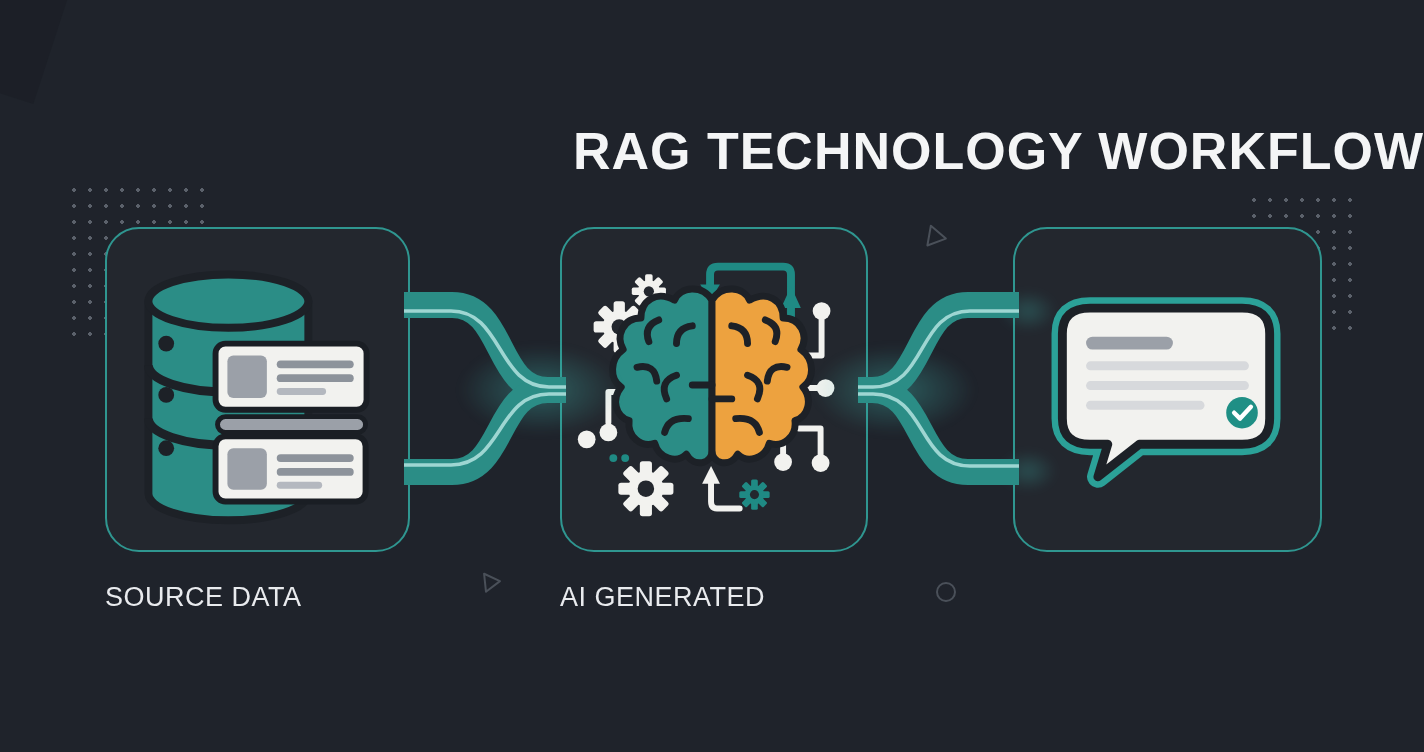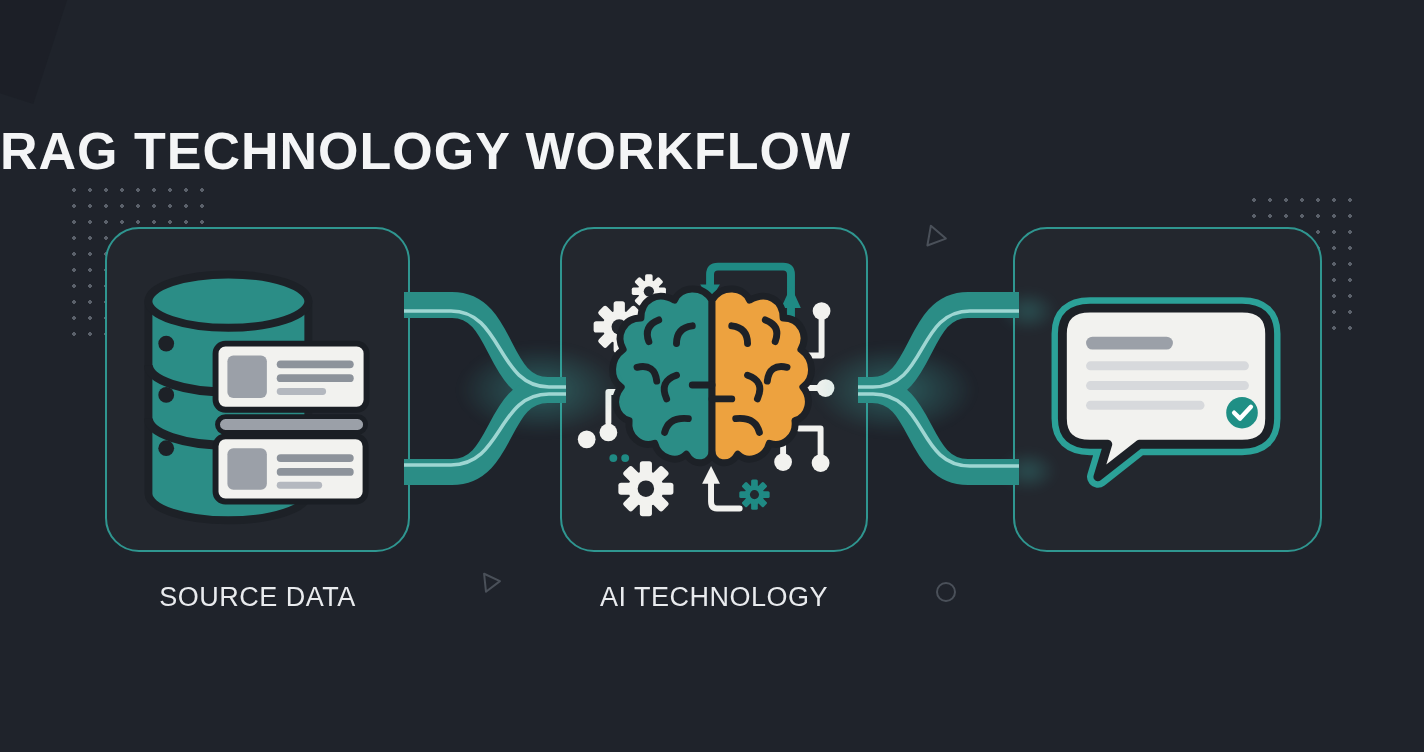--- a/index.html
+++ b/index.html
@@ -4,41 +4,41 @@
 <style>
   html,body{margin:0;padding:0;background:#14171c;}
   .stage{
     position:relative;width:1424px;height:752px;overflow:hidden;
     background:#1f232b;
     font-family:"Liberation Sans",sans-serif;
   }
   .corner-shade{position:absolute;left:-18px;top:-14px;width:70px;height:110px;
     background:#1a1e25;transform:rotate(18deg);opacity:.55;}
   .title{
-    position:absolute;top:86px;left:0;width:100%;text-align:left;
+    position:absolute;top:86px;left:0;width:100%;text-align:right;
     font-size:52px;font-weight:bold;color:#f4f5f6;letter-spacing:1px;
   }
   .dot-grid{
     position:absolute;
     background-image:radial-gradient(circle,#5b616b 1.6px,rgba(0,0,0,0) 1.9px);
     background-size:16px 16px;
   }
   .dot-grid.left{left:66px;top:182px;width:150px;height:166px;}
   .dot-grid.right{left:1246px;top:192px;width:114px;height:140px;}
   .card{
     position:absolute;top:227px;height:325px;
     background:#23272e;border:2px solid #2f9690;border-radius:34px;
     box-sizing:border-box;
   }
   .card.c1{left:105px;width:305px;}
   .card.c2{left:560px;width:308px;}
   .card.c3{left:1013px;width:309px;}
   .card svg.icon{position:absolute;inset:0;width:100%;height:100%;}
   .step-label{
-    position:absolute;top:580px;height:34px;line-height:34px;text-align:center;
+    position:absolute;top:580px;height:34px;line-height:34px;
     font-size:27px;color:#e9ebee;letter-spacing:.5px;
   }
   .step-label.l1{left:105px;width:305px;}
   .step-label.l2{left:560px;width:308px;}
   .step-label.l3{left:1013px;width:309px;}
   .glow{
     position:absolute;border-radius:50%;pointer-events:none;
     background:radial-gradient(closest-side,rgba(64,190,180,.38),rgba(64,190,180,0) 72%);
     filter:blur(5px);
   }
@@ -207,15 +207,15 @@
     </g>
     <g fill="none" stroke="#abdedb" stroke-width="3.5" opacity=".9">
       <path d="M404,311 H451 C503,311 497,387 549,387 H566"></path>
       <path d="M404,465 H451 C503,465 497,394 549,394 H566"></path>
       <path d="M858,387 H873 C927,387 917,311 970,311 H1019"></path>
       <path d="M858,394 H873 C927,394 917,466 970,466 H1019"></path>
     </g>
   </svg>
 
   <div class="step-label l1 z2">SOURCE DATA</div>
-  <div class="step-label l2 z2">AI TECHNOLOGY</div>
+  <div class="step-label l2 z2">AI GENERATED</div>
 
 </div>
 
 </body></html>

